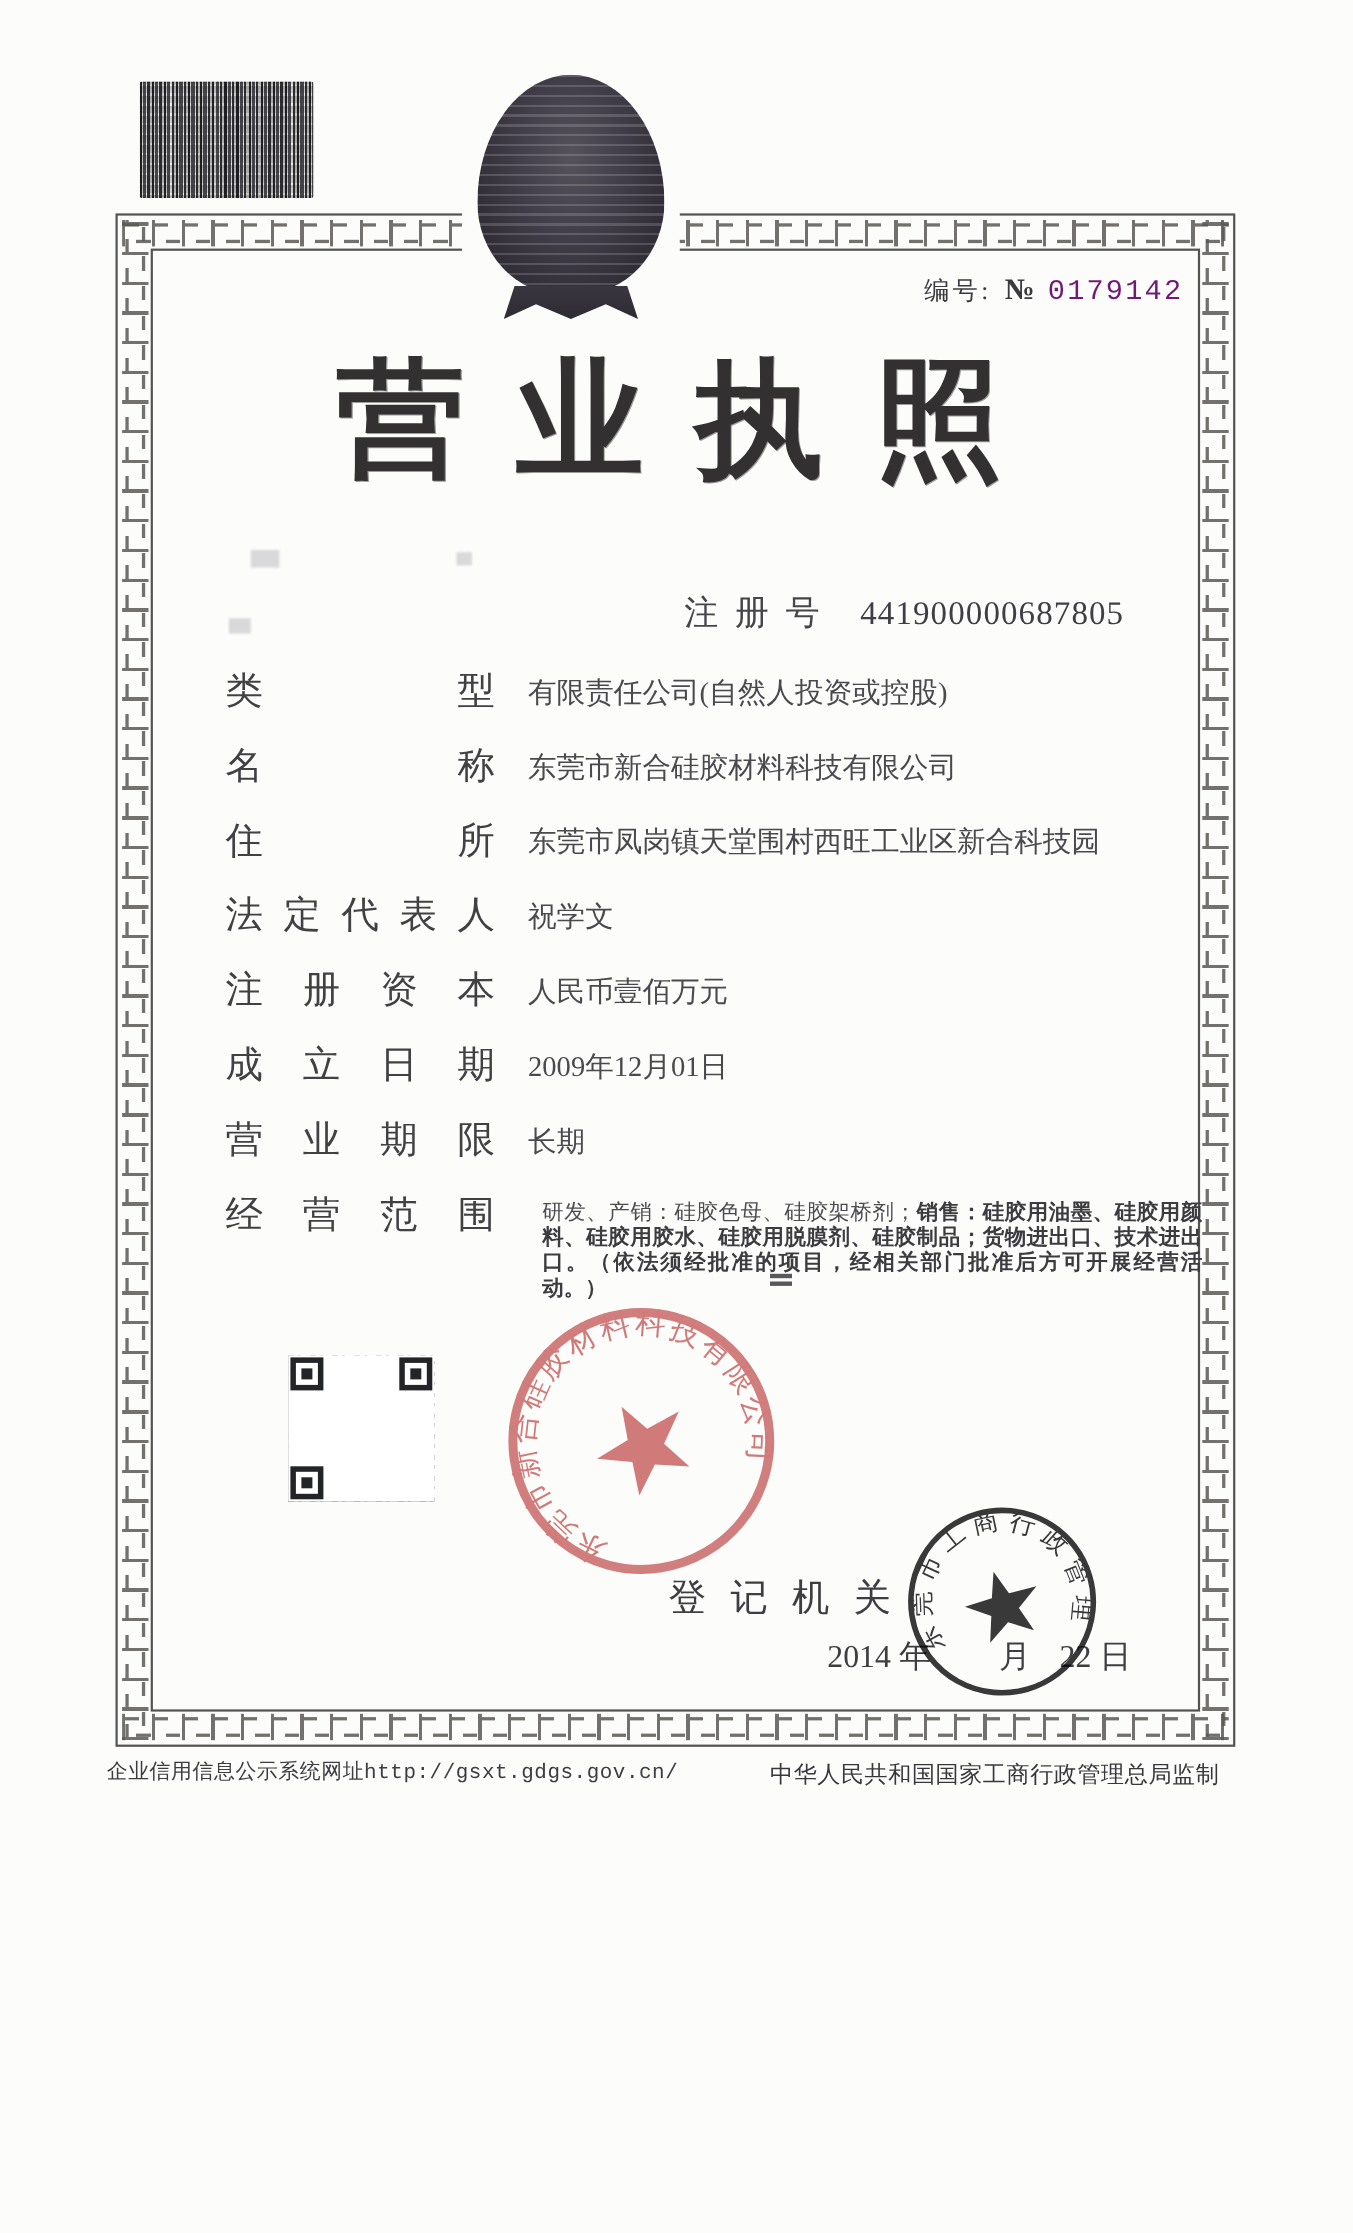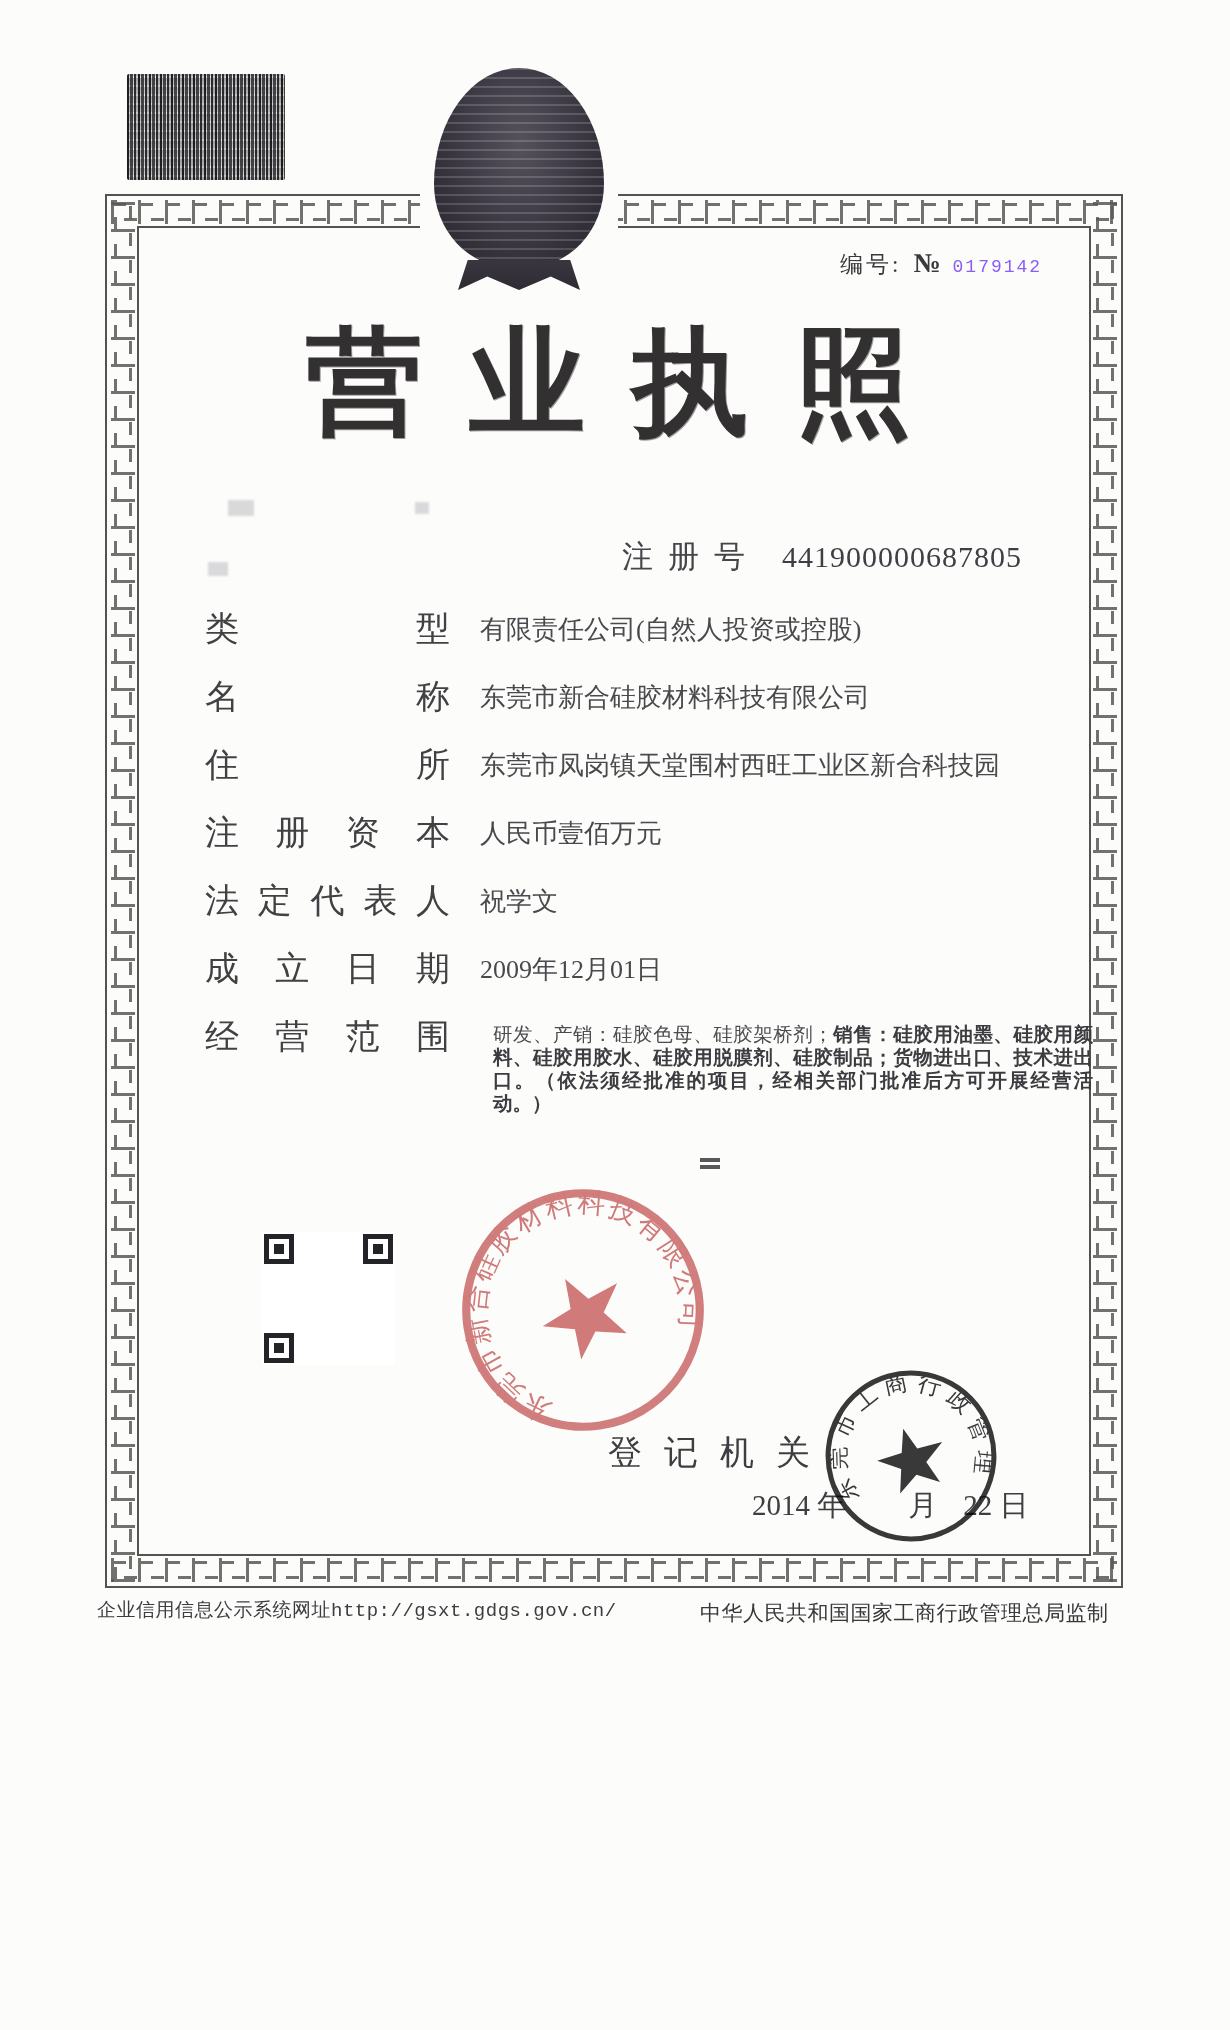--- a/index.html
+++ b/index.html
@@ -29,21 +29,21 @@
     content:""; position:absolute; left:24px; bottom:-22px; width:122px; height:30px;
     background:linear-gradient(#3a3640, #2e2b33);
     clip-path:polygon(8% 0, 92% 0, 100% 100%, 76% 55%, 50% 100%, 24% 55%, 0 100%);
     filter:blur(.5px);
   }
 
   
   .serial { position:absolute; left:840px; top:248px; z-index:3; display:flex; align-items:baseline; gap:12px; color:#3a3a3e; }
   .serial .lab { font-size:23px; letter-spacing:3px; }
   .serial .numero { font-size:27px; font-weight:bold; font-family:"Liberation Serif", serif; }
-  .serial .num { font-size:18px; font-family:"Liberation Mono", monospace; letter-spacing:2px; color:#8b5cf6; }
+  .serial .num { font-size:26px; font-family:"Liberation Mono", monospace; letter-spacing:2px; color:#701a75; }
 
   
   .frame { position:absolute; left:105px; top:194px; width:1018px; height:1394px; border:2px solid #55534f; z-index:1; }
   .frame-inner { position:absolute; inset:30px; border:2px solid #55534f; }
   .b-edge { position:absolute; opacity:.85; }
   .b-top, .b-bottom { left:4px; right:4px; height:24px;
     background-image:
       repeating-linear-gradient(90deg, #5b5955 0 3px, transparent 3px 27px),
       repeating-linear-gradient(90deg, transparent 0 3px, #5b5955 3px 15px, transparent 15px 27px),
       repeating-linear-gradient(90deg, transparent 0 13px, #5b5955 13px 26px, transparent 26px 27px);
@@ -163,30 +163,34 @@
     </div>
     <div class="frow">
       <span class="flabel">名称</span>
       <span class="fvalue">东莞市新合硅胶材料科技有限公司</span>
     </div>
     <div class="frow">
       <span class="flabel">住所</span>
       <span class="fvalue">东莞市凤岗镇天堂围村西旺工业区新合科技园</span>
     </div>
     <div class="frow">
+      <span class="flabel">法定代表人</span>
+      <span class="fvalue">祝学文</span>
+    </div>
+    <div class="frow">
       <span class="flabel">注册资本</span>
       <span class="fvalue">人民币壹佰万元</span>
     </div>
     <div class="frow">
-      <span class="flabel">法定代表人</span>
-      <span class="fvalue">祝学文</span>
-    </div>
-    <div class="frow">
       <span class="flabel">成立日期</span>
       <span class="fvalue">2009年12月01日</span>
+    </div>
+    <div class="frow">
+      <span class="flabel">营业期限</span>
+      <span class="fvalue">长期</span>
     </div>
     <div class="frow scope">
       <span class="flabel">经营范围</span>
       <span class="fvalue"><span>研发、产销：硅胶色母、硅胶架桥剂；</span><span class="bold-part">销售：硅胶用油墨、硅胶用颜料、硅胶用胶水、硅胶用脱膜剂、硅胶制品；货物进出口、技术进出口。（依法须经批准的项目，经相关部门批准后方可开展经营活动。）</span></span>
     </div>
   </div>
 
   <div class="smudge-mark"></div>
 
   <div class="qr">

